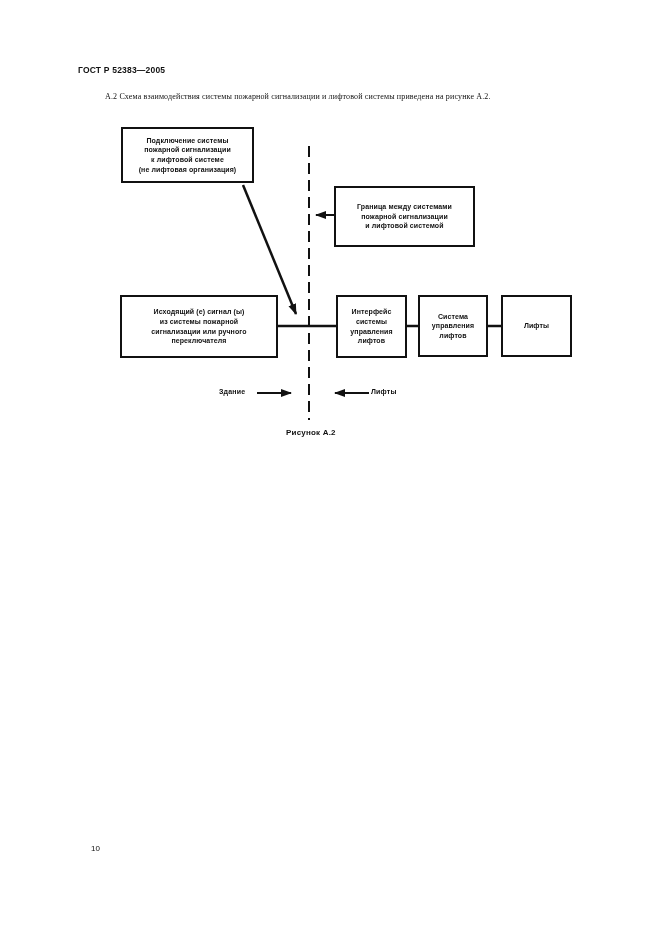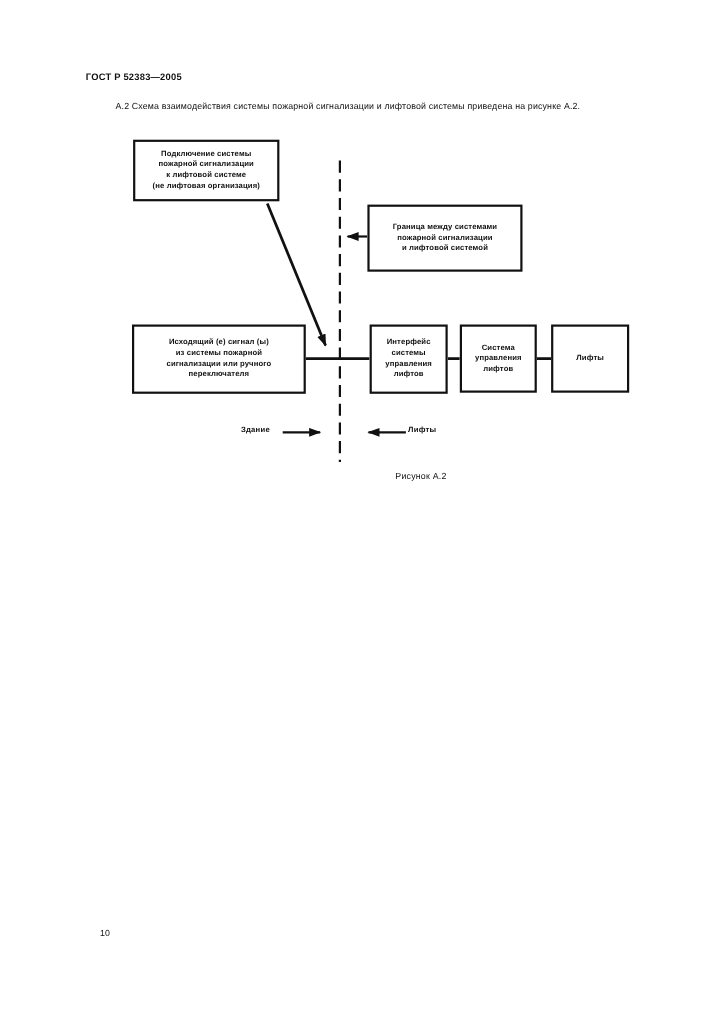--- a/index.html
+++ b/index.html
@@ -14,20 +14,21 @@
   .abs{position:absolute;}
   .doc-header{
     left:78px;top:65px;
     font-size:8.5px;font-weight:bold;letter-spacing:.2px;
     white-space:nowrap;
   }
   .clause{
     left:105px;top:92px;
     font-size:8px;letter-spacing:.15px;
     white-space:nowrap;
+    font-family:Liberation Serif, serif;
   }
   .page-number{
     left:91px;top:844px;
     font-size:8px;
   }
   svg.wires{left:0;top:0;}
   .dbox{
     box-sizing:border-box;
     border:2px solid #111;
     background:#fff;
@@ -45,21 +46,21 @@
   .box-control{left:418px;top:295px;width:70px;height:62px;}
   .box-lifts{left:501px;top:295px;width:71px;height:62px;}
   .side-label{
     font-size:7px;font-weight:bold;letter-spacing:.2px;
     white-space:nowrap;
   }
   .label-building{left:219px;top:388px;}
   .label-lifts{left:371px;top:388px;}
   .caption{
     left:286px;top:428px;width:120px;
-    text-align:right;font-size:8px;letter-spacing:.2px;
+    text-align:left;font-size:8px;letter-spacing:.2px;font-weight:bold;
   }
 </style>
 </head>
 <body>
 
 <div class="page">
 
   <div class="abs doc-header">ГОСТ Р 52383—2005</div>
 
   <div class="abs clause">А.2  Схема взаимодействия системы пожарной сигнализации и лифтовой системы приведена на рисунке А.2.</div>

